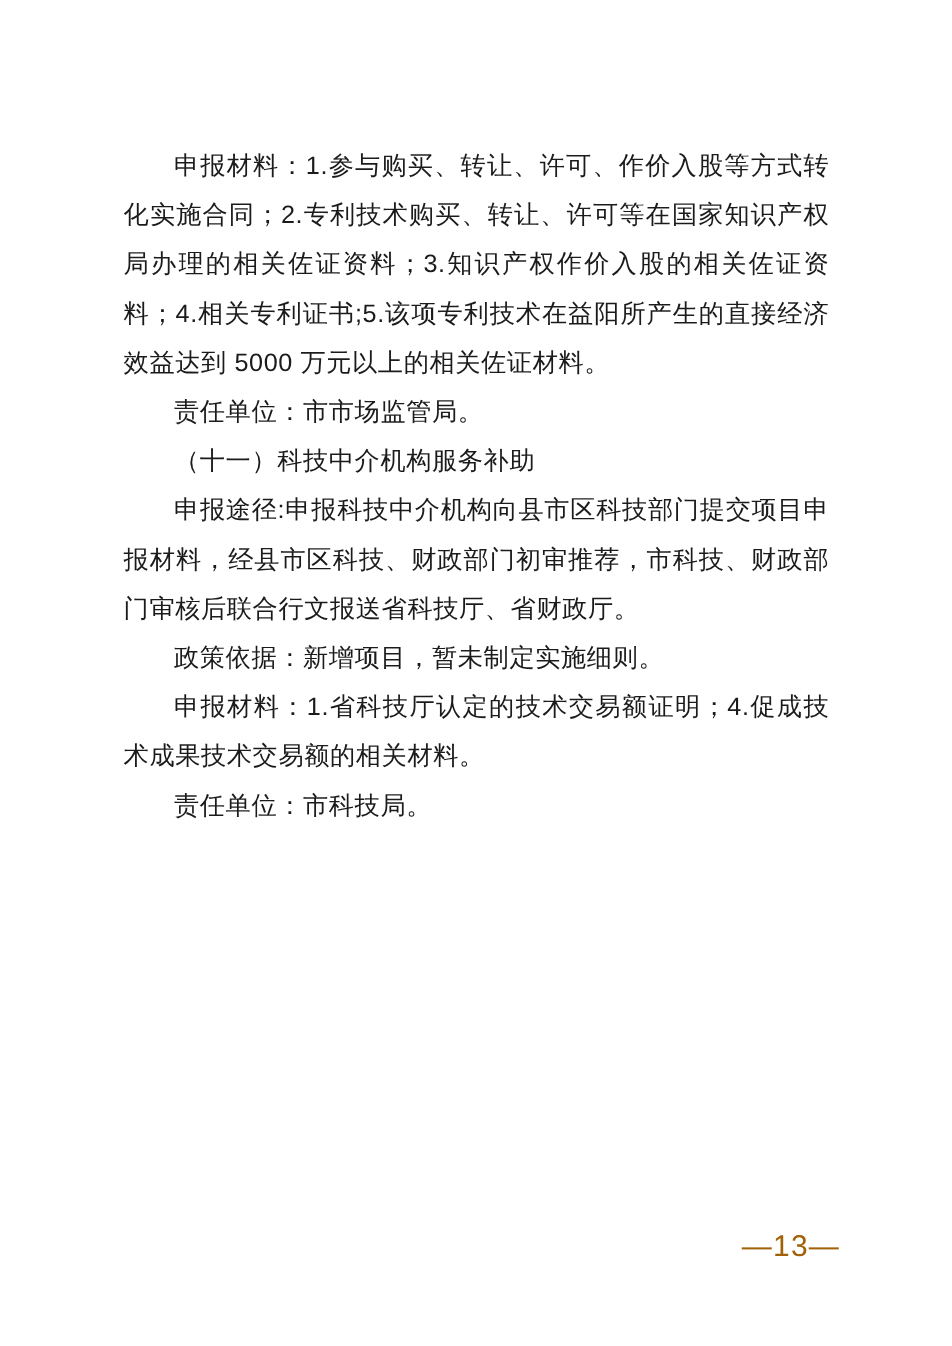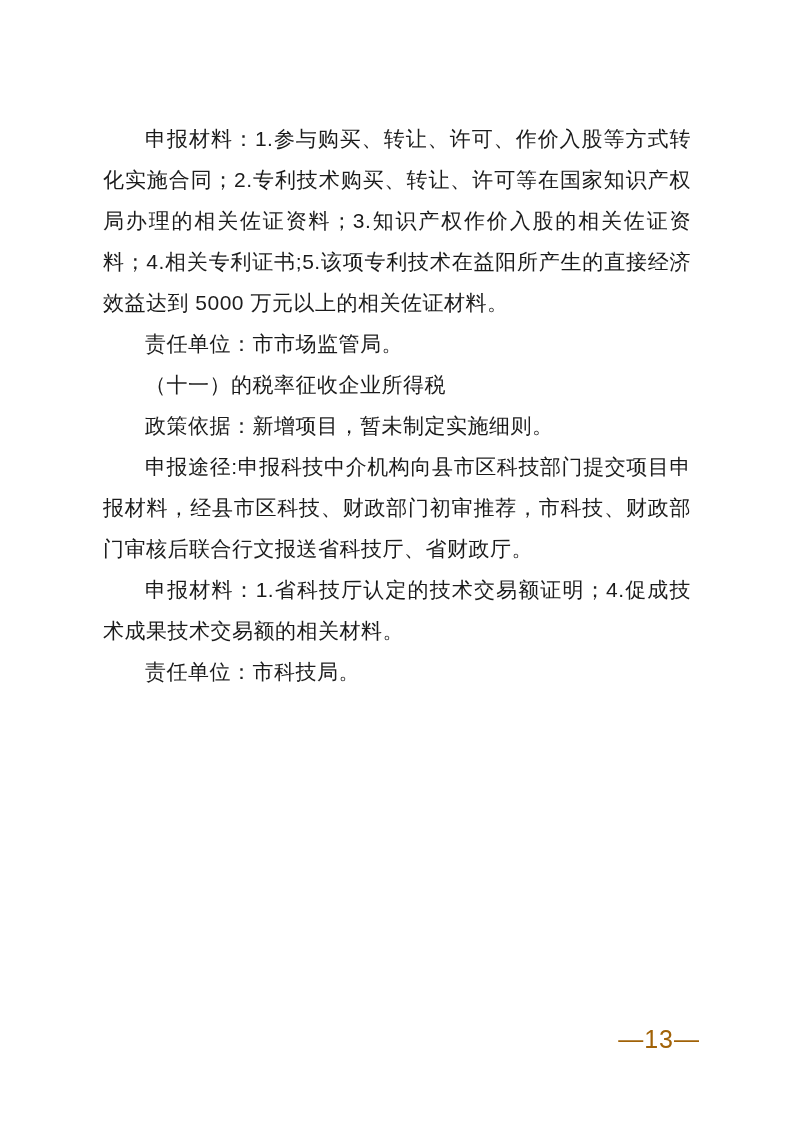--- a/index.html
+++ b/index.html
@@ -50,20 +50,20 @@
     color: #a16207;
   }
 </style>
 </head>
 <body>
 
 <div class="page">
   <div class="content">
     <p class="para">申报材料：1.参与购买、转让、许可、作价入股等方式转化实施合同；2.专利技术购买、转让、许可等在国家知识产权局办理的相关佐证资料；3.知识产权作价入股的相关佐证资料；4.相关专利证书;5.该项专利技术在益阳所产生的直接经济效益达到 5000 万元以上的相关佐证材料。</p>
     <p class="para">责任单位：市市场监管局。</p>
-    <p class="section-heading">（十一）的税率征收企业所得税</p>
+    <p class="section-heading">（十一）科技中介机构服务补助</p>
+    <p class="para">申报途径:申报科技中介机构向县市区科技部门提交项目申报材料，经县市区科技、财政部门初审推荐，市科技、财政部门审核后联合行文报送省科技厅、省财政厅。</p>
     <p class="para">政策依据：新增项目，暂未制定实施细则。</p>
-    <p class="para">申报途径:申报科技中介机构向县市区科技部门提交项目申报材料，经县市区科技、财政部门初审推荐，市科技、财政部门审核后联合行文报送省科技厅、省财政厅。</p>
     <p class="para">申报材料：1.省科技厅认定的技术交易额证明；4.促成技术成果技术交易额的相关材料。</p>
     <p class="para">责任单位：市科技局。</p>
   </div>
   <div class="page-number">—13—</div>
 </div>
 
 </body></html>

